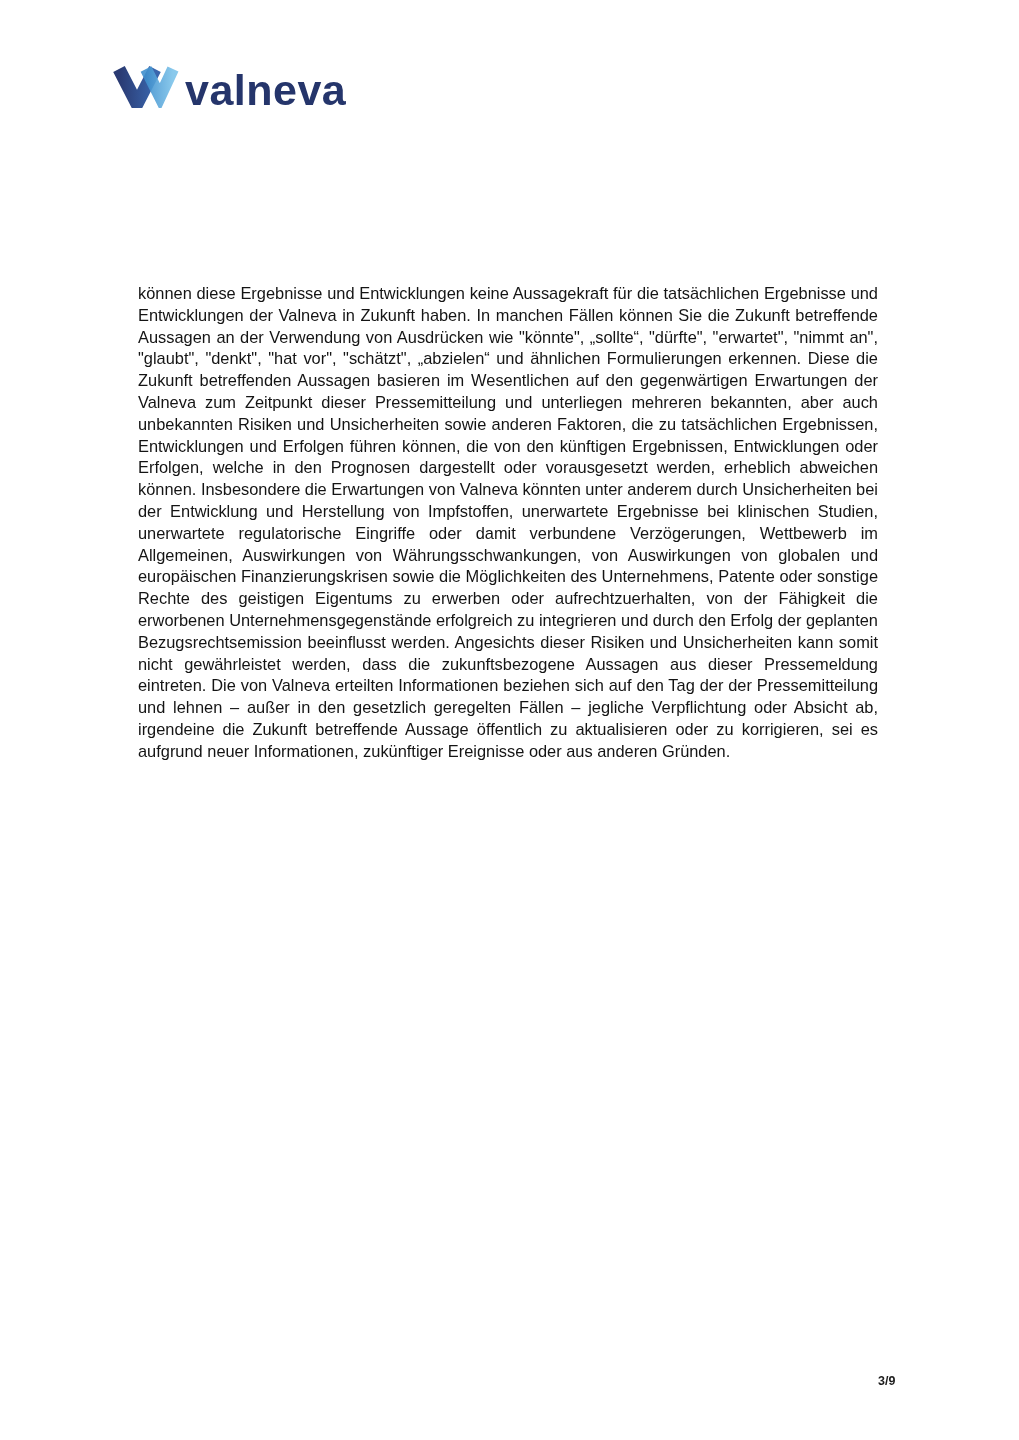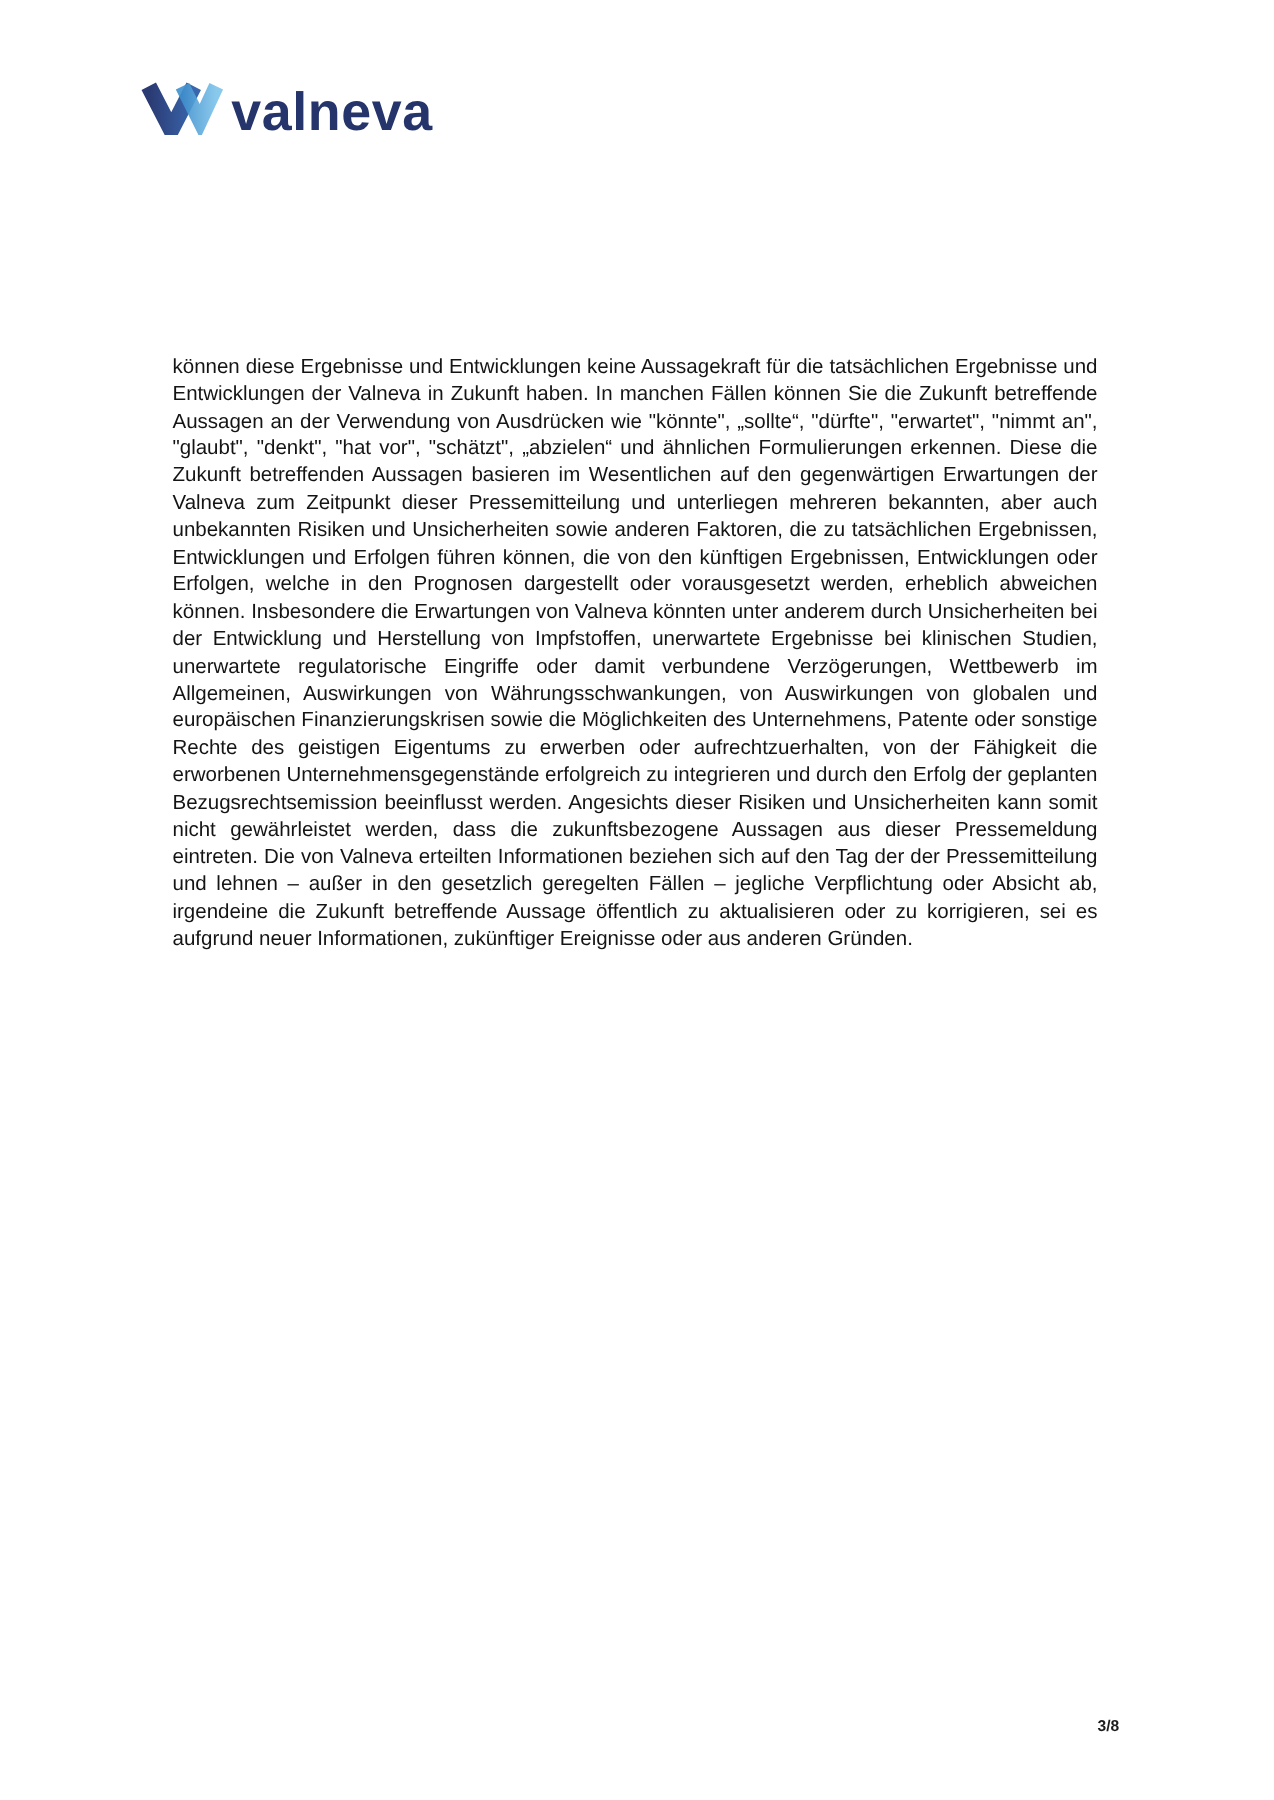--- a/index.html
+++ b/index.html
@@ -84,16 +84,16 @@
       </svg>
     </span>
     <span class="logo-word">valneva</span>
   </header>
 
   <main>
     <p class="body-text">können diese Ergebnisse und Entwicklungen keine Aussagekraft für die tatsächlichen Ergebnisse und Entwicklungen der Valneva in Zukunft haben. In manchen Fällen können Sie die Zukunft betreffende Aussagen an der Verwendung von Ausdrücken wie "könnte", „sollte“, "dürfte", "erwartet", "nimmt an", "glaubt", "denkt", "hat vor", "schätzt", „abzielen“ und ähnlichen Formulierungen erkennen. Diese die Zukunft betreffenden Aussagen basieren im Wesentlichen auf den gegenwärtigen Erwartungen der Valneva zum Zeitpunkt dieser Pressemitteilung und unterliegen mehreren bekannten, aber auch unbekannten Risiken und Unsicherheiten sowie anderen Faktoren, die zu tatsächlichen Ergebnissen, Entwicklungen und Erfolgen führen können, die von den künftigen Ergebnissen, Entwicklungen oder Erfolgen, welche in den Prognosen dargestellt oder vorausgesetzt werden, erheblich abweichen können. Insbesondere die Erwartungen von Valneva könnten unter anderem durch Unsicherheiten bei der Entwicklung und Herstellung von Impfstoffen, unerwartete Ergebnisse bei klinischen Studien, unerwartete regulatorische Eingriffe oder damit verbundene Verzögerungen, Wettbewerb im Allgemeinen, Auswirkungen von Währungsschwankungen, von Auswirkungen von globalen und europäischen Finanzierungskrisen sowie die Möglichkeiten des Unternehmens, Patente oder sonstige Rechte des geistigen Eigentums zu erwerben oder aufrechtzuerhalten, von der Fähigkeit die erworbenen Unternehmensgegenstände erfolgreich zu integrieren und durch den Erfolg der geplanten Bezugsrechtsemission beeinflusst werden. Angesichts dieser Risiken und Unsicherheiten kann somit nicht gewährleistet werden, dass die zukunftsbezogene Aussagen aus dieser Pressemeldung eintreten. Die von Valneva erteilten Informationen beziehen sich auf den Tag der der Pressemitteilung und lehnen – außer in den gesetzlich geregelten Fällen – jegliche Verpflichtung oder Absicht ab, irgendeine die Zukunft betreffende Aussage öffentlich zu aktualisieren oder zu korrigieren, sei es aufgrund neuer Informationen, zukünftiger Ereignisse oder aus anderen Gründen.</p>
   </main>
 
   <footer>
-    <span class="page-number">3/8</span>
+    <span class="page-number">3/9</span>
   </footer>
 
 </div>
 
 </body></html>

